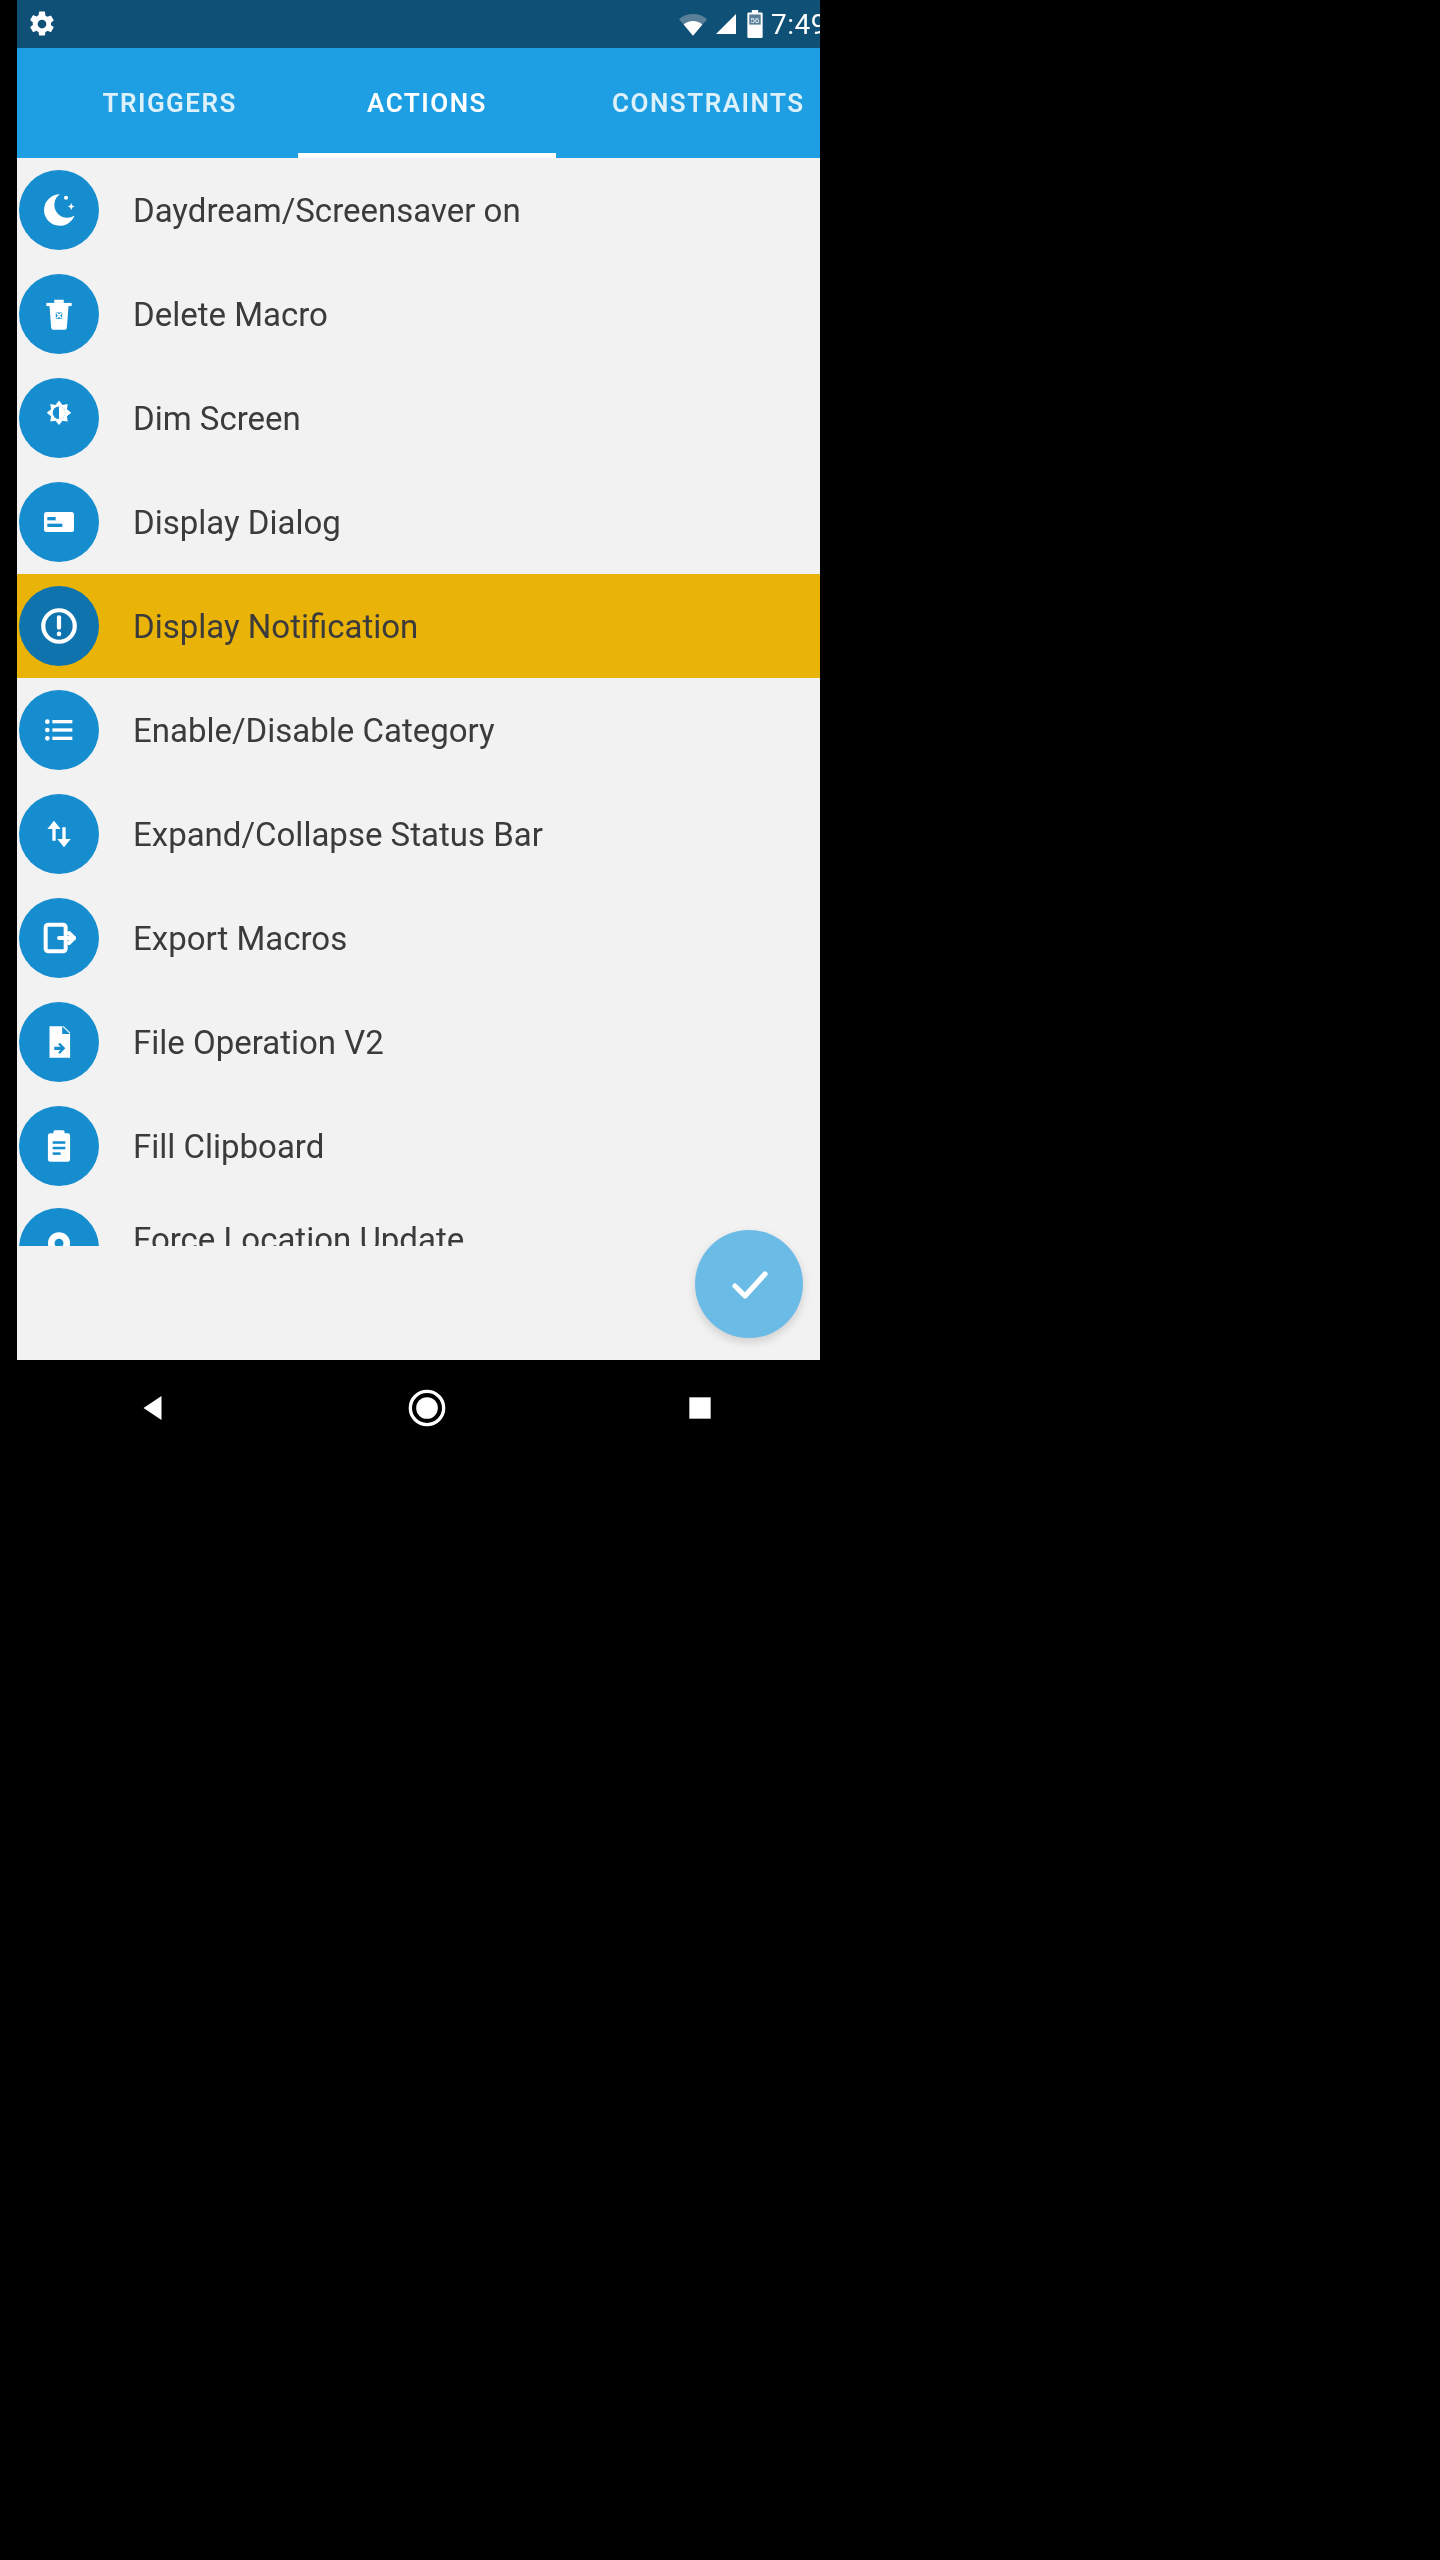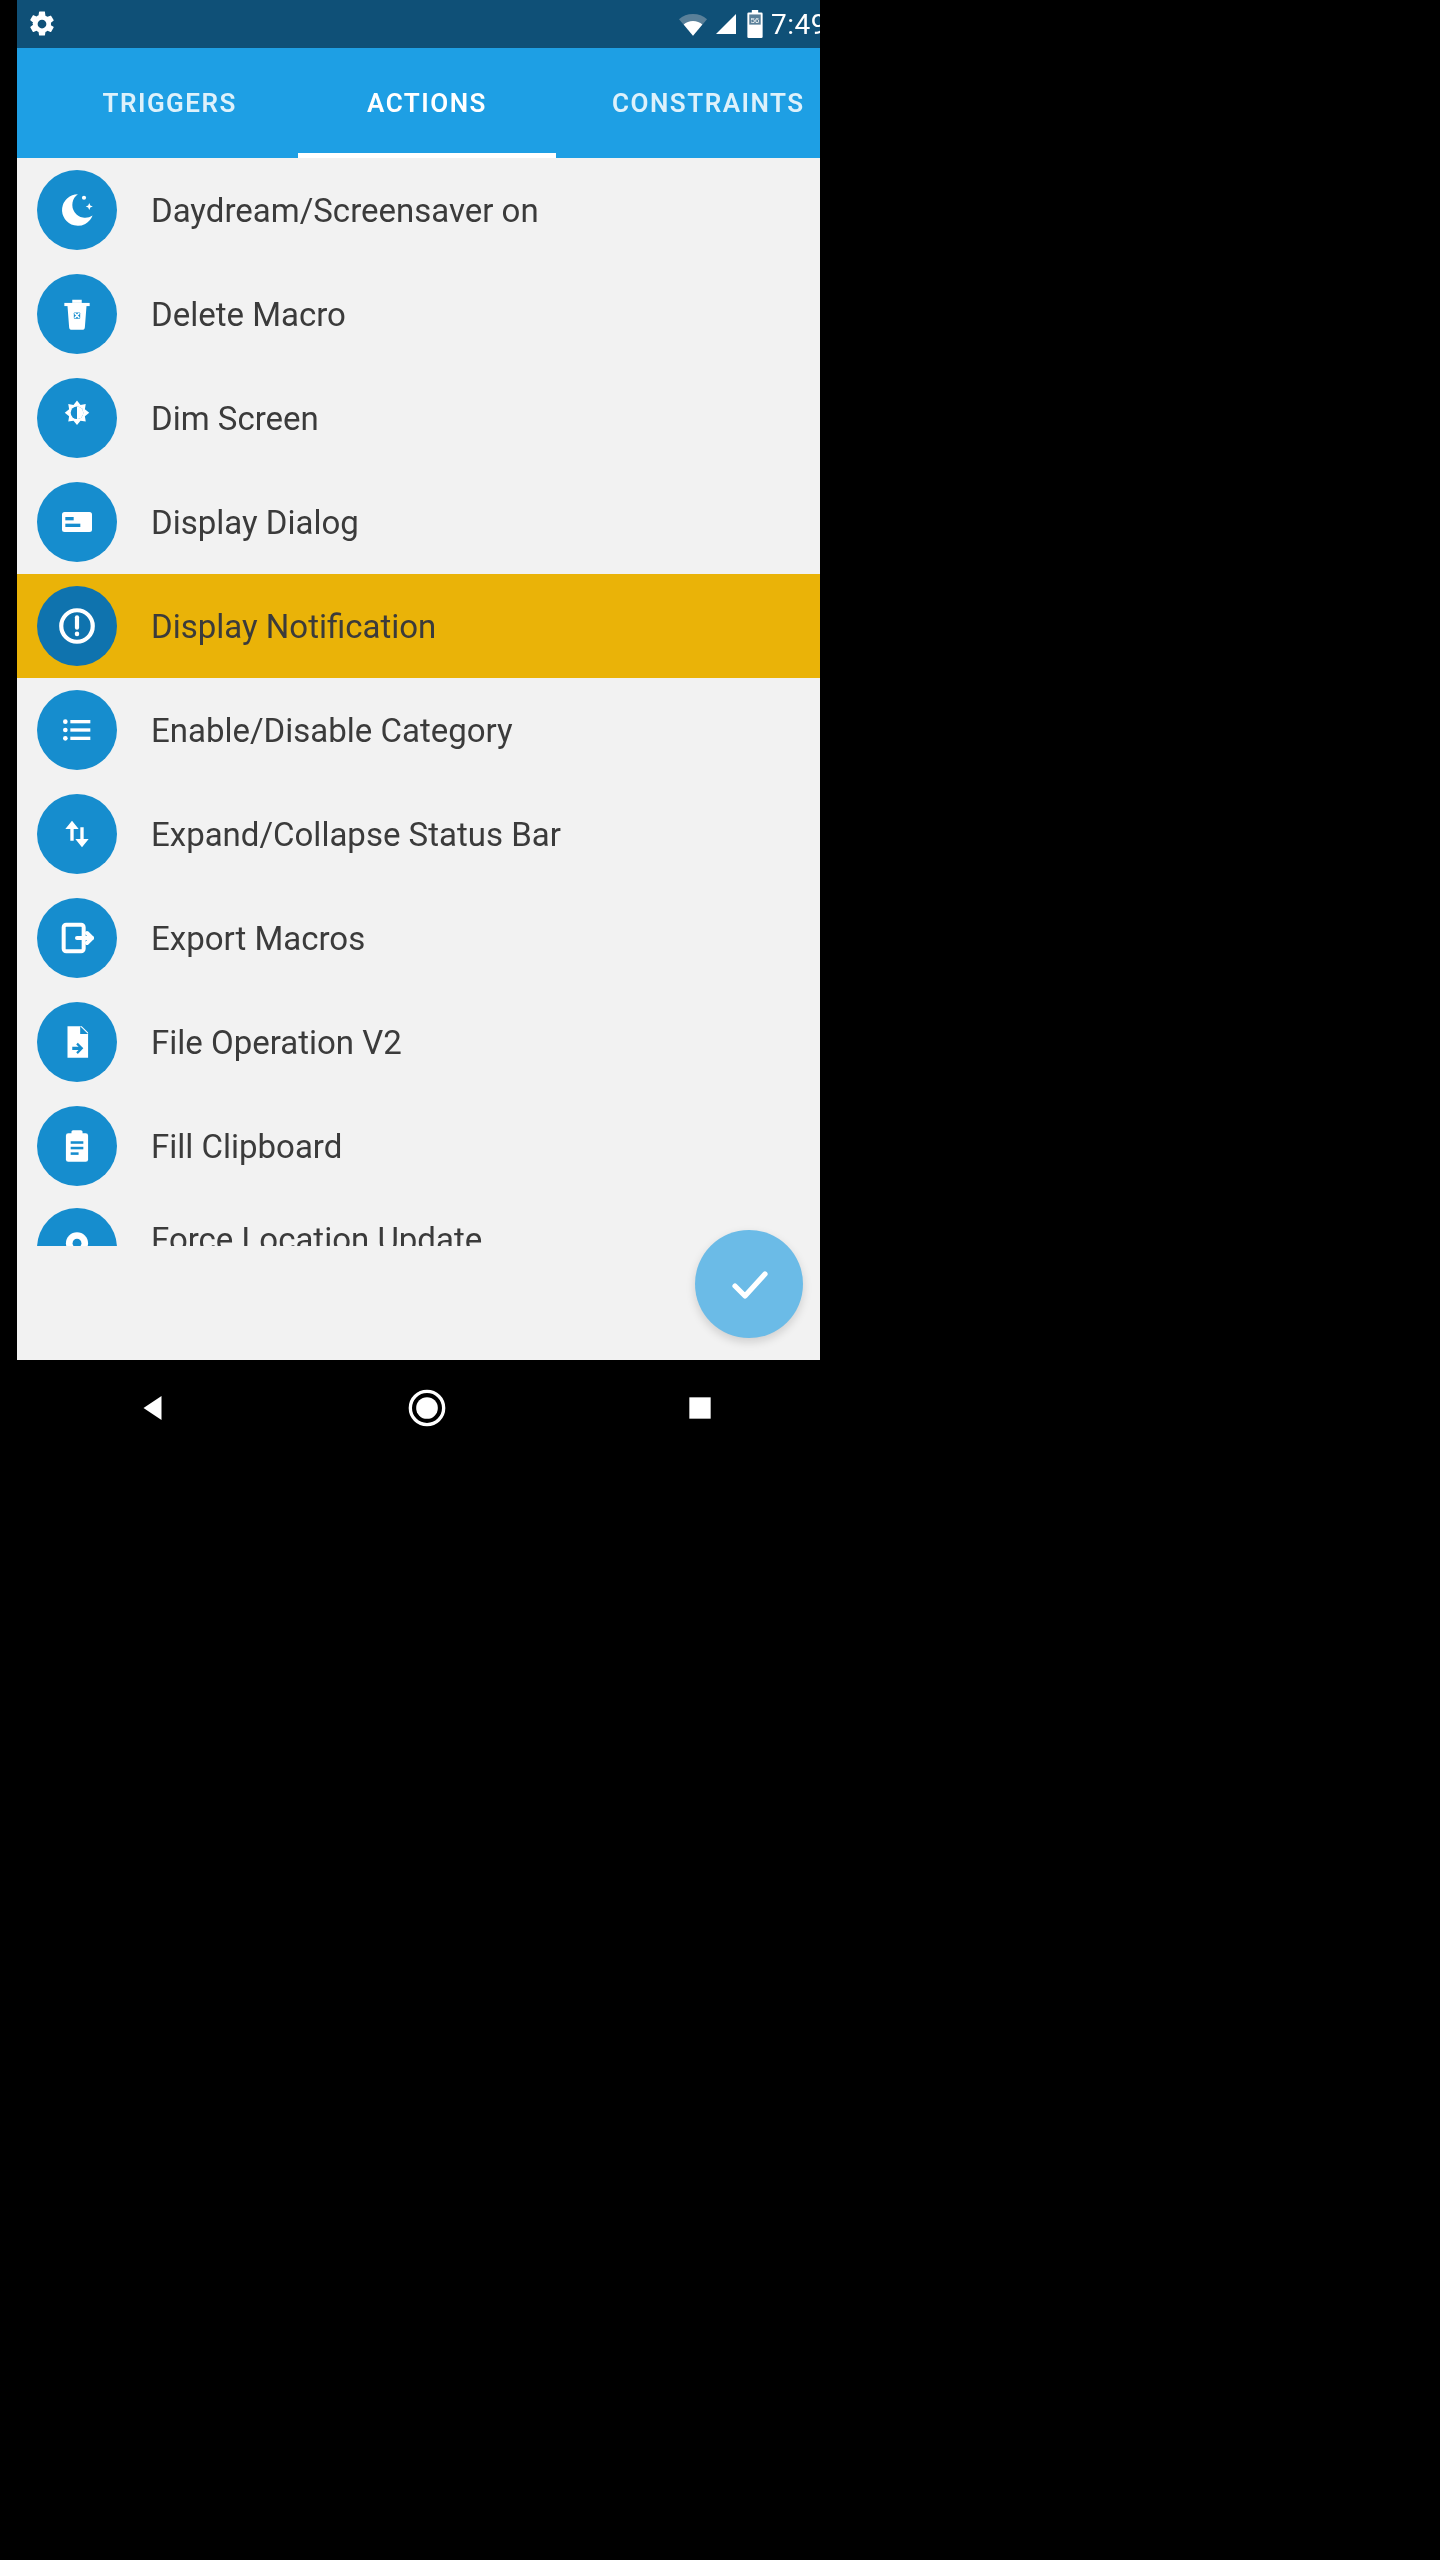--- a/index.html
+++ b/index.html
@@ -17,21 +17,21 @@
   .app-title { font-size: 36px; font-weight: 500; margin-left: 30px; }
   .app-actions { margin-left: auto; display: flex; align-items: center; gap: 36px; padding-right: 10px; }
   .icon-btn { width: 48px; height: 48px; display: inline-flex; align-items: center; justify-content: center; }
   
   .tabs { display: flex; height: 110px; }
   .tab { flex: 1; display: flex; align-items: center; justify-content: center; font-size: 26px; font-weight: 600; letter-spacing: 1.5px; color: #ffffff; position: relative; }
   .tab.inactive { color: rgba(255,255,255,0.85); padding-left: 24px; }
   .tab.active::after { content: ""; position: absolute; left: 0; right: 0; bottom: 0; height: 5px; background: #fff; }
   
   .list { flex: 1; overflow: hidden; background: #f2f2f2; position: relative; }
-  .row { display: flex; align-items: center; height: 104px; padding: 0 20px; }
+  .row { display: flex; align-items: center; height: 104px; padding: 0 2px; }
   .row.selected { background: #eab308; }
   .row .circle { width: 80px; height: 80px; border-radius: 50%; background: #168dce; display: flex; align-items: center; justify-content: center; flex: 0 0 80px; }
   .row.selected .circle { background: #0f73ae; }
   .row .label { margin-left: 34px; font-size: 33px; color: #3b3b3b; font-weight: 400; }
   .row.partial { height: 48px; align-items: flex-start; padding-top: 0; overflow: hidden; }
   .row.partial .circle { margin-top: 10px; }
   .row.partial .label { margin-top: 22px; text-align: right; }
   
   .fab { position: absolute; right: 34px; bottom: 22px; width: 108px; height: 108px; border-radius: 50%; background: #6bbbe7; display: flex; align-items: center; justify-content: center; box-shadow: 0 4px 10px rgba(0,0,0,0.15); }
   

